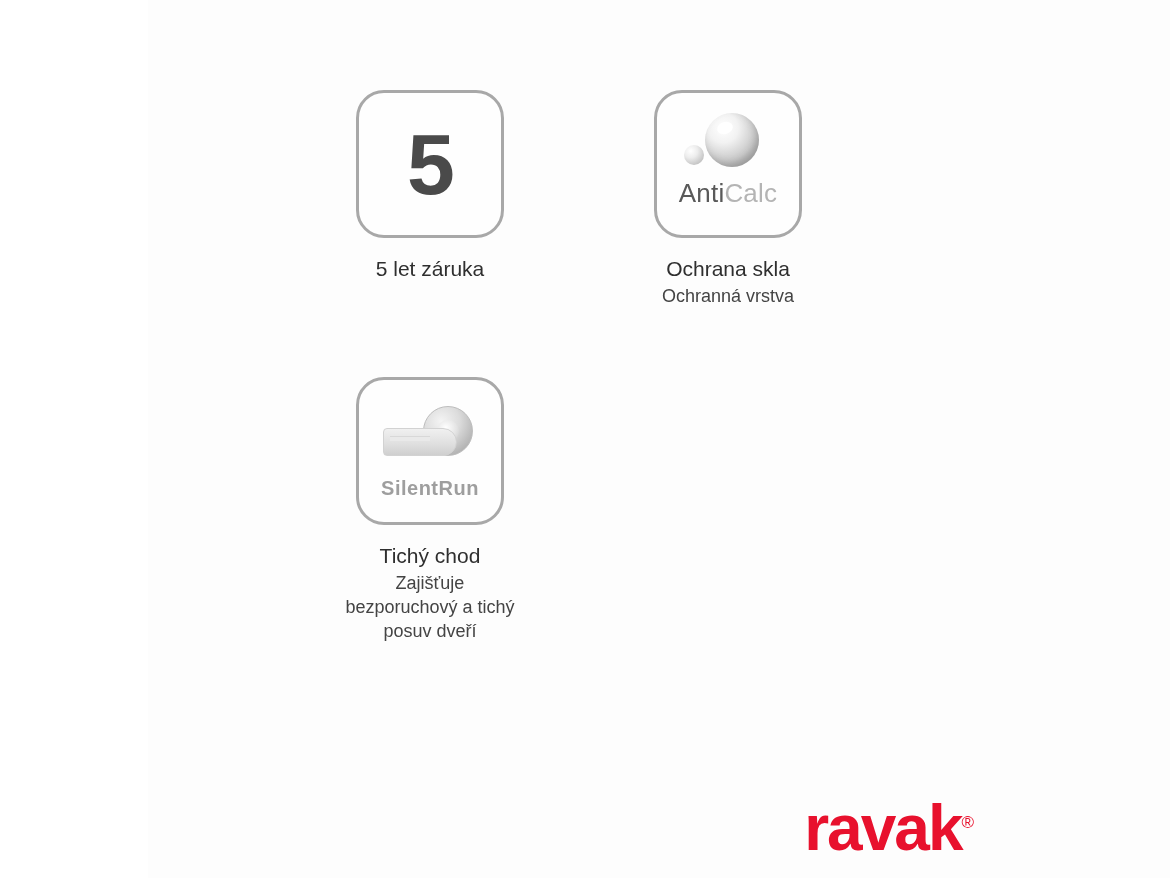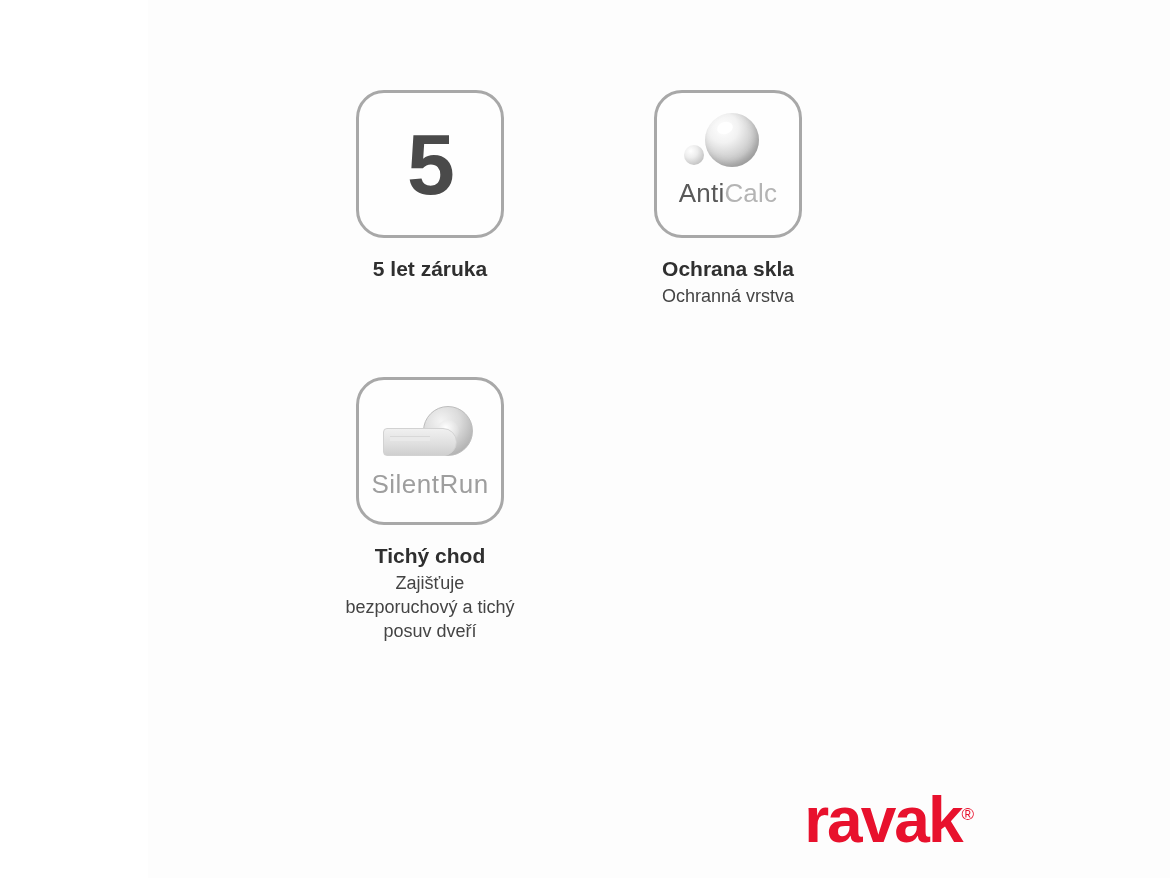--- a/index.html
+++ b/index.html
@@ -116,23 +116,23 @@
     text-align: center;
     font-size: 26px;
     font-weight: 500;
     letter-spacing: .2px;
   }
   .tile-word .dark { color: #595959; }
   .tile-word .light { color: #b4b4b4; }
 
   .tile-word.silent {
     bottom: 22px;
-    font-size: 26px;
+    font-size: 20px;
     color: #9e9e9e;
-    font-weight: 400;
+    font-weight: 700;
     letter-spacing: .5px;
   }
 
   
   .tilt-svg { position: absolute; left: 0; top: 0; }
 
   
   .roller-wheel {
     position: absolute;
     left: 64px;
@@ -167,40 +167,40 @@
     left: 6px; top: 7px;
     width: 40px; height: 4px;
     background: #e9e9e9;
     border-top: 1px solid #d8d8d8;
   }
 
   
   .f-title {
     margin-top: 18px;
     font-size: 21px;
-    font-weight: bold;
+    font-weight: normal;
     color: #2f2f2f;
     text-align: center;
     line-height: 1.25;
   }
   .f-desc {
     margin-top: 2px;
     font-size: 18px;
     color: #444444;
     text-align: center;
     line-height: 1.35;
     max-width: 210px;
   }
   .f-desc div { white-space: nowrap; }
 
   
   .logo {
     position: absolute;
     right: 196px;
-    bottom: 26px;
+    bottom: 18px;
     font-size: 64px;
     font-weight: bold;
     color: #e8112d;
     letter-spacing: -2px;
     line-height: 1;
   }
   .logo sup {
     font-size: 17px;
     font-weight: normal;
     vertical-align: super;

